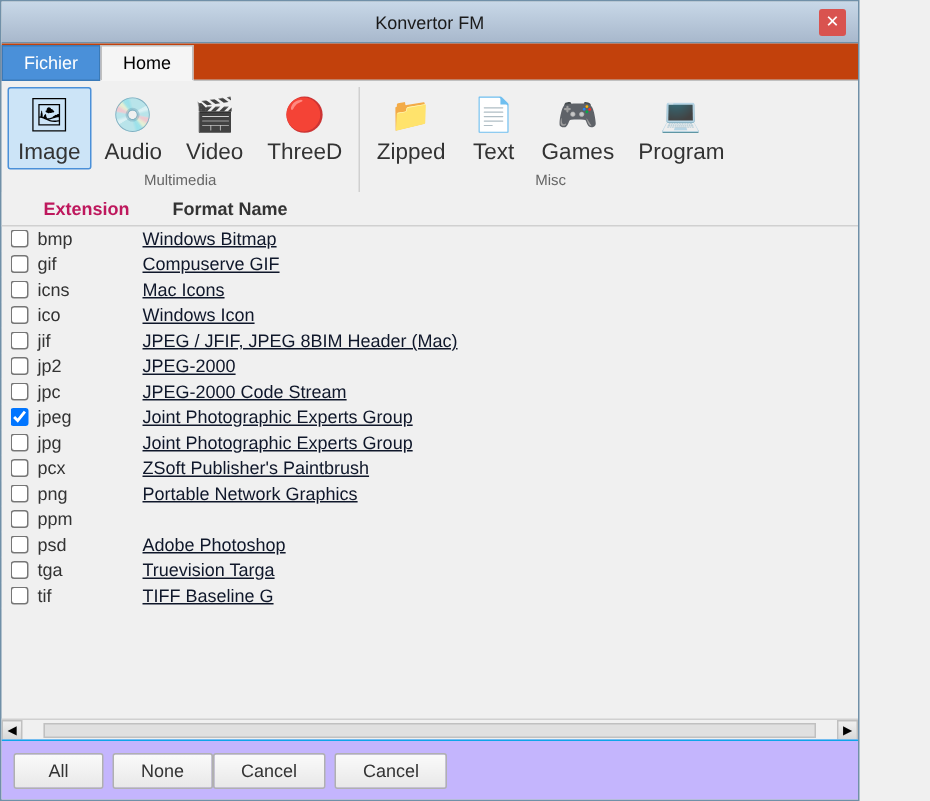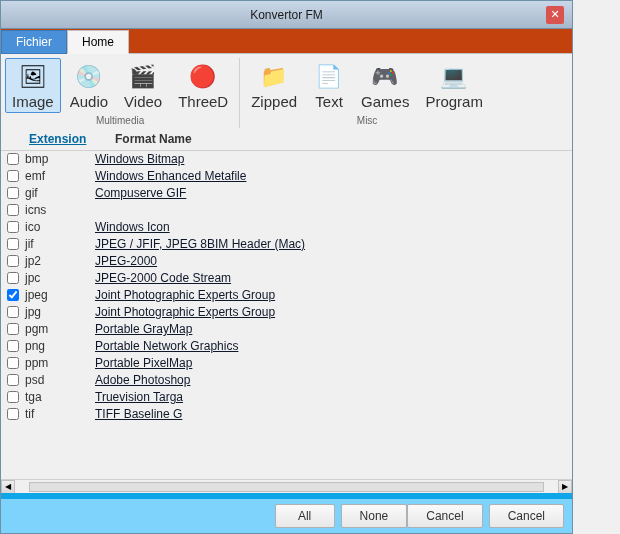--- a/index.html
+++ b/index.html
@@ -122,21 +122,21 @@
       white-space: nowrap;
     }
 
     
     .table-header {
       display: flex;
       background: #f0f0f0;
       border-bottom: 1px solid #d0d0d0;
       padding: 4px 0;
     }
-    .col-ext { width: 90px; padding: 0 8px; font-weight: bold; color: #0369a1; text-decoration: underline; }
+    .col-ext { width: 90px; padding: 0 8px; font-weight: bold; color: #be185d; }
     .col-name { flex: 1; padding: 0 4px; font-weight: bold; color: #333; }
 
     
     .table-body {
       overflow-y: auto;
       flex: 1;
     }
     .table-row {
       display: flex;
       align-items: center;
@@ -173,24 +173,24 @@
       background: #e0e0e0;
       margin: 0 14px;
       border: 1px solid #c0c0c0;
     }
 
     
     .bottom-bar {
       height: 40px;
       display: flex;
       align-items: center;
-      justify-content: flex-end;
+      justify-content: flex-start;
       padding: 0 8px;
-      background: #7dd3fc;
-      border-top: 6px solid #0ea5e9;
+      background: #c4b5fd;
+      border-top: 1px solid #0ea5e9;
     }
     .bottom-left { display: flex; gap: 6px; }
     .bottom-right { display: flex; gap: 6px; }
     .btn {
       padding: 4px 18px;
       background: linear-gradient(to bottom, #fafafa, #e8e8e8);
       border: 1px solid #b0b0b0;
       border-radius: 2px;
       cursor: pointer;
       font-size: 12px;
@@ -296,35 +296,29 @@
       <div class="row-check">
         <input type="checkbox" style="">
       </div>
       <div class="row-ext">bmp</div>
       <div class="row-name">Windows Bitmap</div>
     </div>
           <div class="table-row">
       <div class="row-check">
         <input type="checkbox" style="">
       </div>
-      <div class="row-ext">emf</div>
-      <div class="row-name">Windows Enhanced Metafile</div>
-    </div>
-          <div class="table-row">
-      <div class="row-check">
-        <input type="checkbox" style="">
-      </div>
       <div class="row-ext">gif</div>
       <div class="row-name">Compuserve GIF</div>
     </div>
           <div class="table-row">
       <div class="row-check">
         <input type="checkbox" style="">
       </div>
       <div class="row-ext">icns</div>
+      <div class="row-name">Mac Icons</div>
     </div>
           <div class="table-row">
       <div class="row-check">
         <input type="checkbox" style="">
       </div>
       <div class="row-ext">ico</div>
       <div class="row-name">Windows Icon</div>
     </div>
           <div class="table-row">
       <div class="row-check">
@@ -358,36 +352,35 @@
       <div class="row-check">
         <input type="checkbox" style="">
       </div>
       <div class="row-ext">jpg</div>
       <div class="row-name">Joint Photographic Experts Group</div>
     </div>
           <div class="table-row">
       <div class="row-check">
         <input type="checkbox" style="">
       </div>
-      <div class="row-ext">pgm</div>
-      <div class="row-name">Portable GrayMap</div>
+      <div class="row-ext">pcx</div>
+      <div class="row-name">ZSoft Publisher's Paintbrush</div>
     </div>
           <div class="table-row">
       <div class="row-check">
         <input type="checkbox" style="">
       </div>
       <div class="row-ext">png</div>
       <div class="row-name">Portable Network Graphics</div>
     </div>
           <div class="table-row">
       <div class="row-check">
         <input type="checkbox" style="">
       </div>
       <div class="row-ext">ppm</div>
-      <div class="row-name">Portable PixelMap</div>
     </div>
           <div class="table-row">
       <div class="row-check">
         <input type="checkbox" style="">
       </div>
       <div class="row-ext">psd</div>
       <div class="row-name">Adobe Photoshop</div>
     </div>
           <div class="table-row">
       <div class="row-check">

